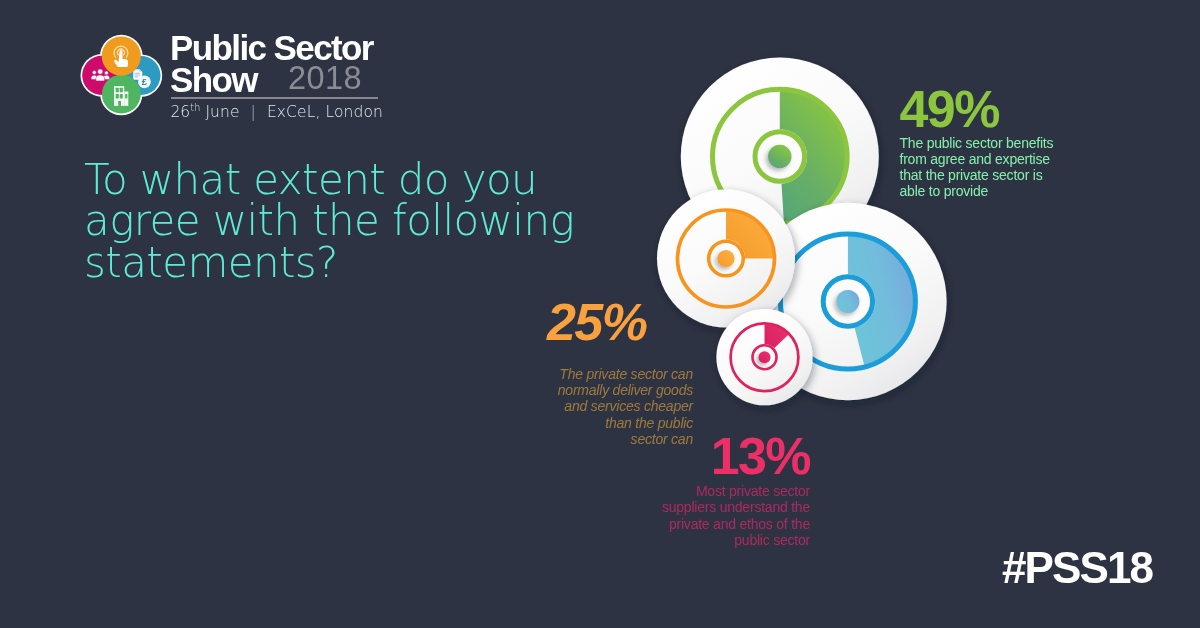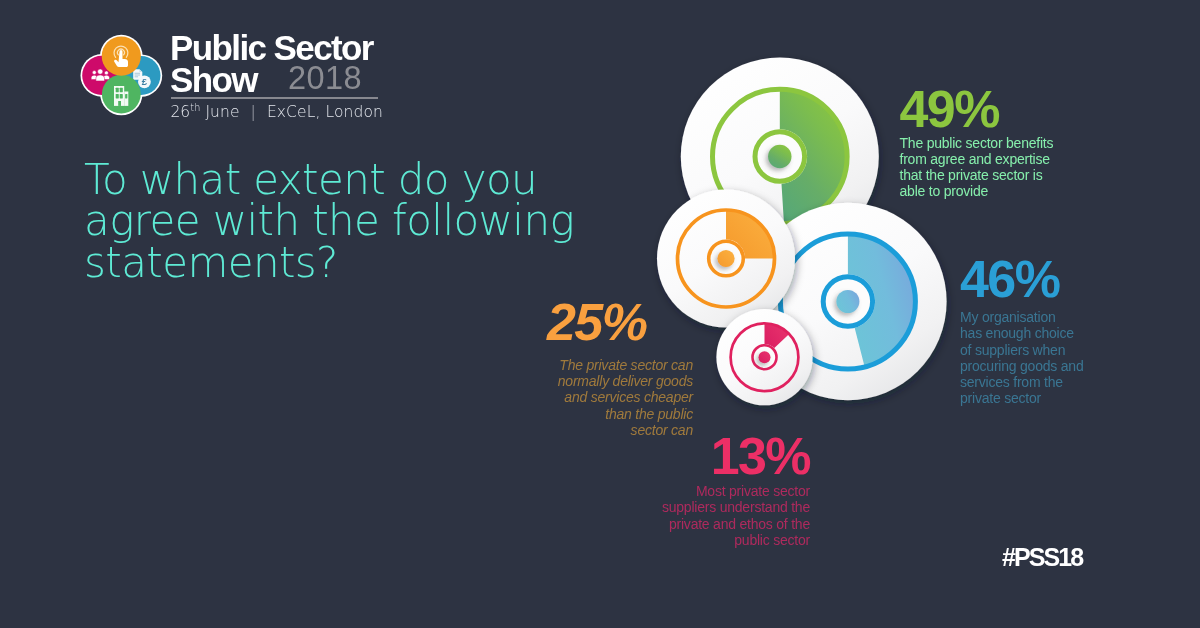--- a/index.html
+++ b/index.html
@@ -18,37 +18,37 @@
   .logo-rule{position:absolute;left:92.9px;top:79.4px;width:207px;height:1.2px;background:#87888f;}
   .logo-sub{position:absolute;left:92.4px;top:84px;font-size:15.5px;color:#e3e6ec;font-weight:200;white-space:nowrap;letter-spacing:0.1px;}
   .logo-sub sup{font-size:9.6px;vertical-align:super;}
   .logo-sub .sep{color:#aeb2bb;padding:0 6px;}
 
   
   .headline{position:absolute;left:84px;top:159px;width:460px;
             font-weight:200;font-size:42px;line-height:41.3px;color:#5eead4;letter-spacing:-0.6px;}
   .headline .ln{display:block;white-space:nowrap;}
   .tagline{position:absolute;left:80px;top:544px;font-weight:200;font-size:36px;color:#eef0f4;letter-spacing:-1.05px;}
-  .hashtag{position:absolute;left:1002px;top:542.5px;font-family:"Liberation Sans",sans-serif;font-weight:bold;font-size:25px;color:#fff;letter-spacing:-1.9px;}
+  .hashtag{position:absolute;left:1002px;top:542.5px;font-family:"Liberation Sans",sans-serif;font-weight:bold;font-size:44px;color:#fff;letter-spacing:-1.9px;}
 
   
   .stat{position:absolute;}
   .stat .pct{font-family:"Liberation Sans",sans-serif;font-weight:bold;font-size:52px;
              line-height:44px;letter-spacing:-1.6px;}
   .stat .body{font-family:"Liberation Sans",sans-serif;font-size:14px;
               line-height:16.3px;font-weight:400;letter-spacing:-0.22px;}
   .stat .body .ln{display:block;white-space:nowrap;}
   .stat.r{text-align:right;}
   .stat.pctleft .pct{text-align:left;}
   .s49{left:899.5px;top:86.5px;width:170px;}
   .s49 .pct{color:#8cc63f;} .s49 .body{color:#86efac;margin-top:4px;}
   .s46{left:960px;top:257px;width:170px;}
   .s46 .pct{color:#2a9fd6;} .s46 .body{color:#3a7693;margin-top:8px;}
   .s25{left:547px;top:299.7px;width:146px;font-style:italic;}
-  .s25 .pct{color:#f9a03f;} .s25 .body{color:#a07a3c;margin-top:13px;}
+  .s25 .pct{color:#f9a03f;} .s25 .body{color:#a07a3c;margin-top:22px;}
   .s13{left:640px;top:434px;width:170px;}
   .s13 .pct{color:#ec2f66;text-align:right;} .s13 .body{color:#ae2a5d;margin-top:5px;}
 
   svg{display:block;}
 </style>
 </head>
 <body>
 
 <div class="stage">
 
@@ -136,31 +136,20 @@
     </div>
   <div class="hashtag">#PSS18</div>
 
   <div class="stat s49">
     <div class="pct">49%</div>
     <div class="body">
         <span class="ln">The public sector benefits</span>
         <span class="ln">from agree and expertise</span>
         <span class="ln">that the private sector is</span>
         <span class="ln">able to provide</span>
-      </div>
-  </div>
-  <div class="stat s46">
-    <div class="pct">46%</div>
-    <div class="body">
-        <span class="ln">My organisation</span>
-        <span class="ln">has enough choice</span>
-        <span class="ln">of suppliers when</span>
-        <span class="ln">procuring goods and</span>
-        <span class="ln">services from the</span>
-        <span class="ln">private sector</span>
       </div>
   </div>
   <div class="stat s25 r pctleft">
     <div class="pct">25%</div>
     <div class="body">
         <span class="ln">The private sector can</span>
         <span class="ln">normally deliver goods</span>
         <span class="ln">and services cheaper</span>
         <span class="ln">than the public</span>
         <span class="ln">sector can</span>

